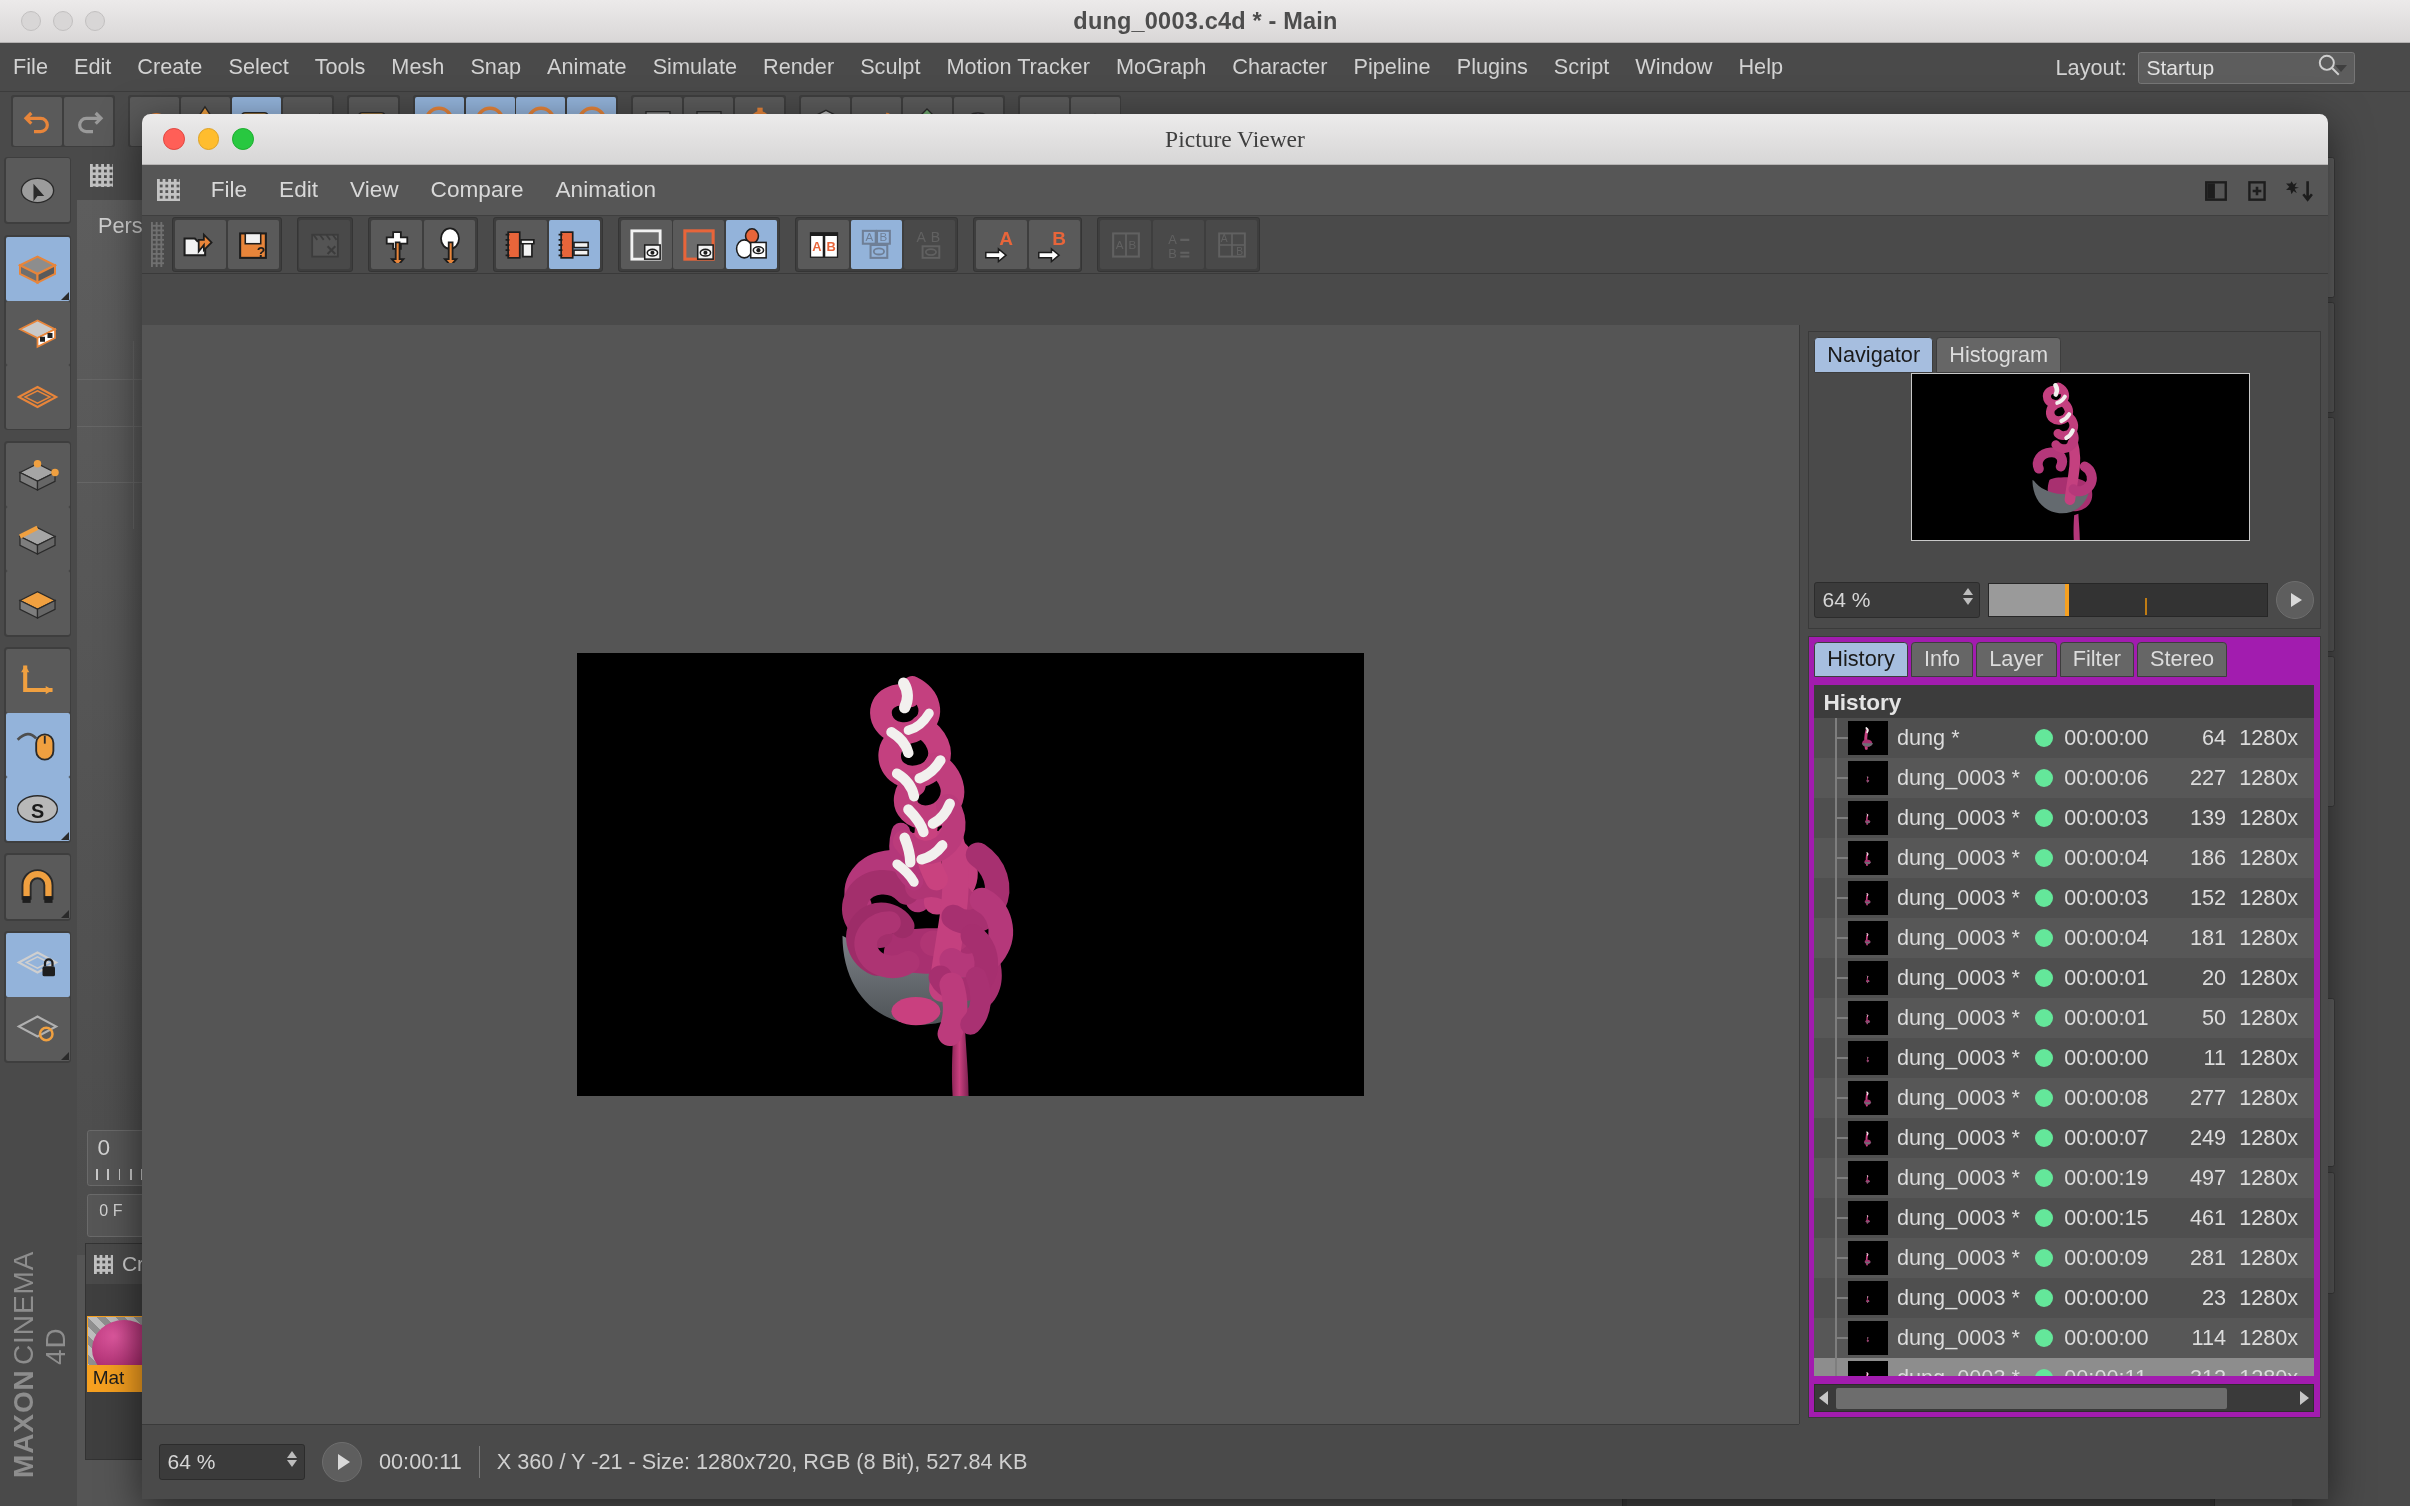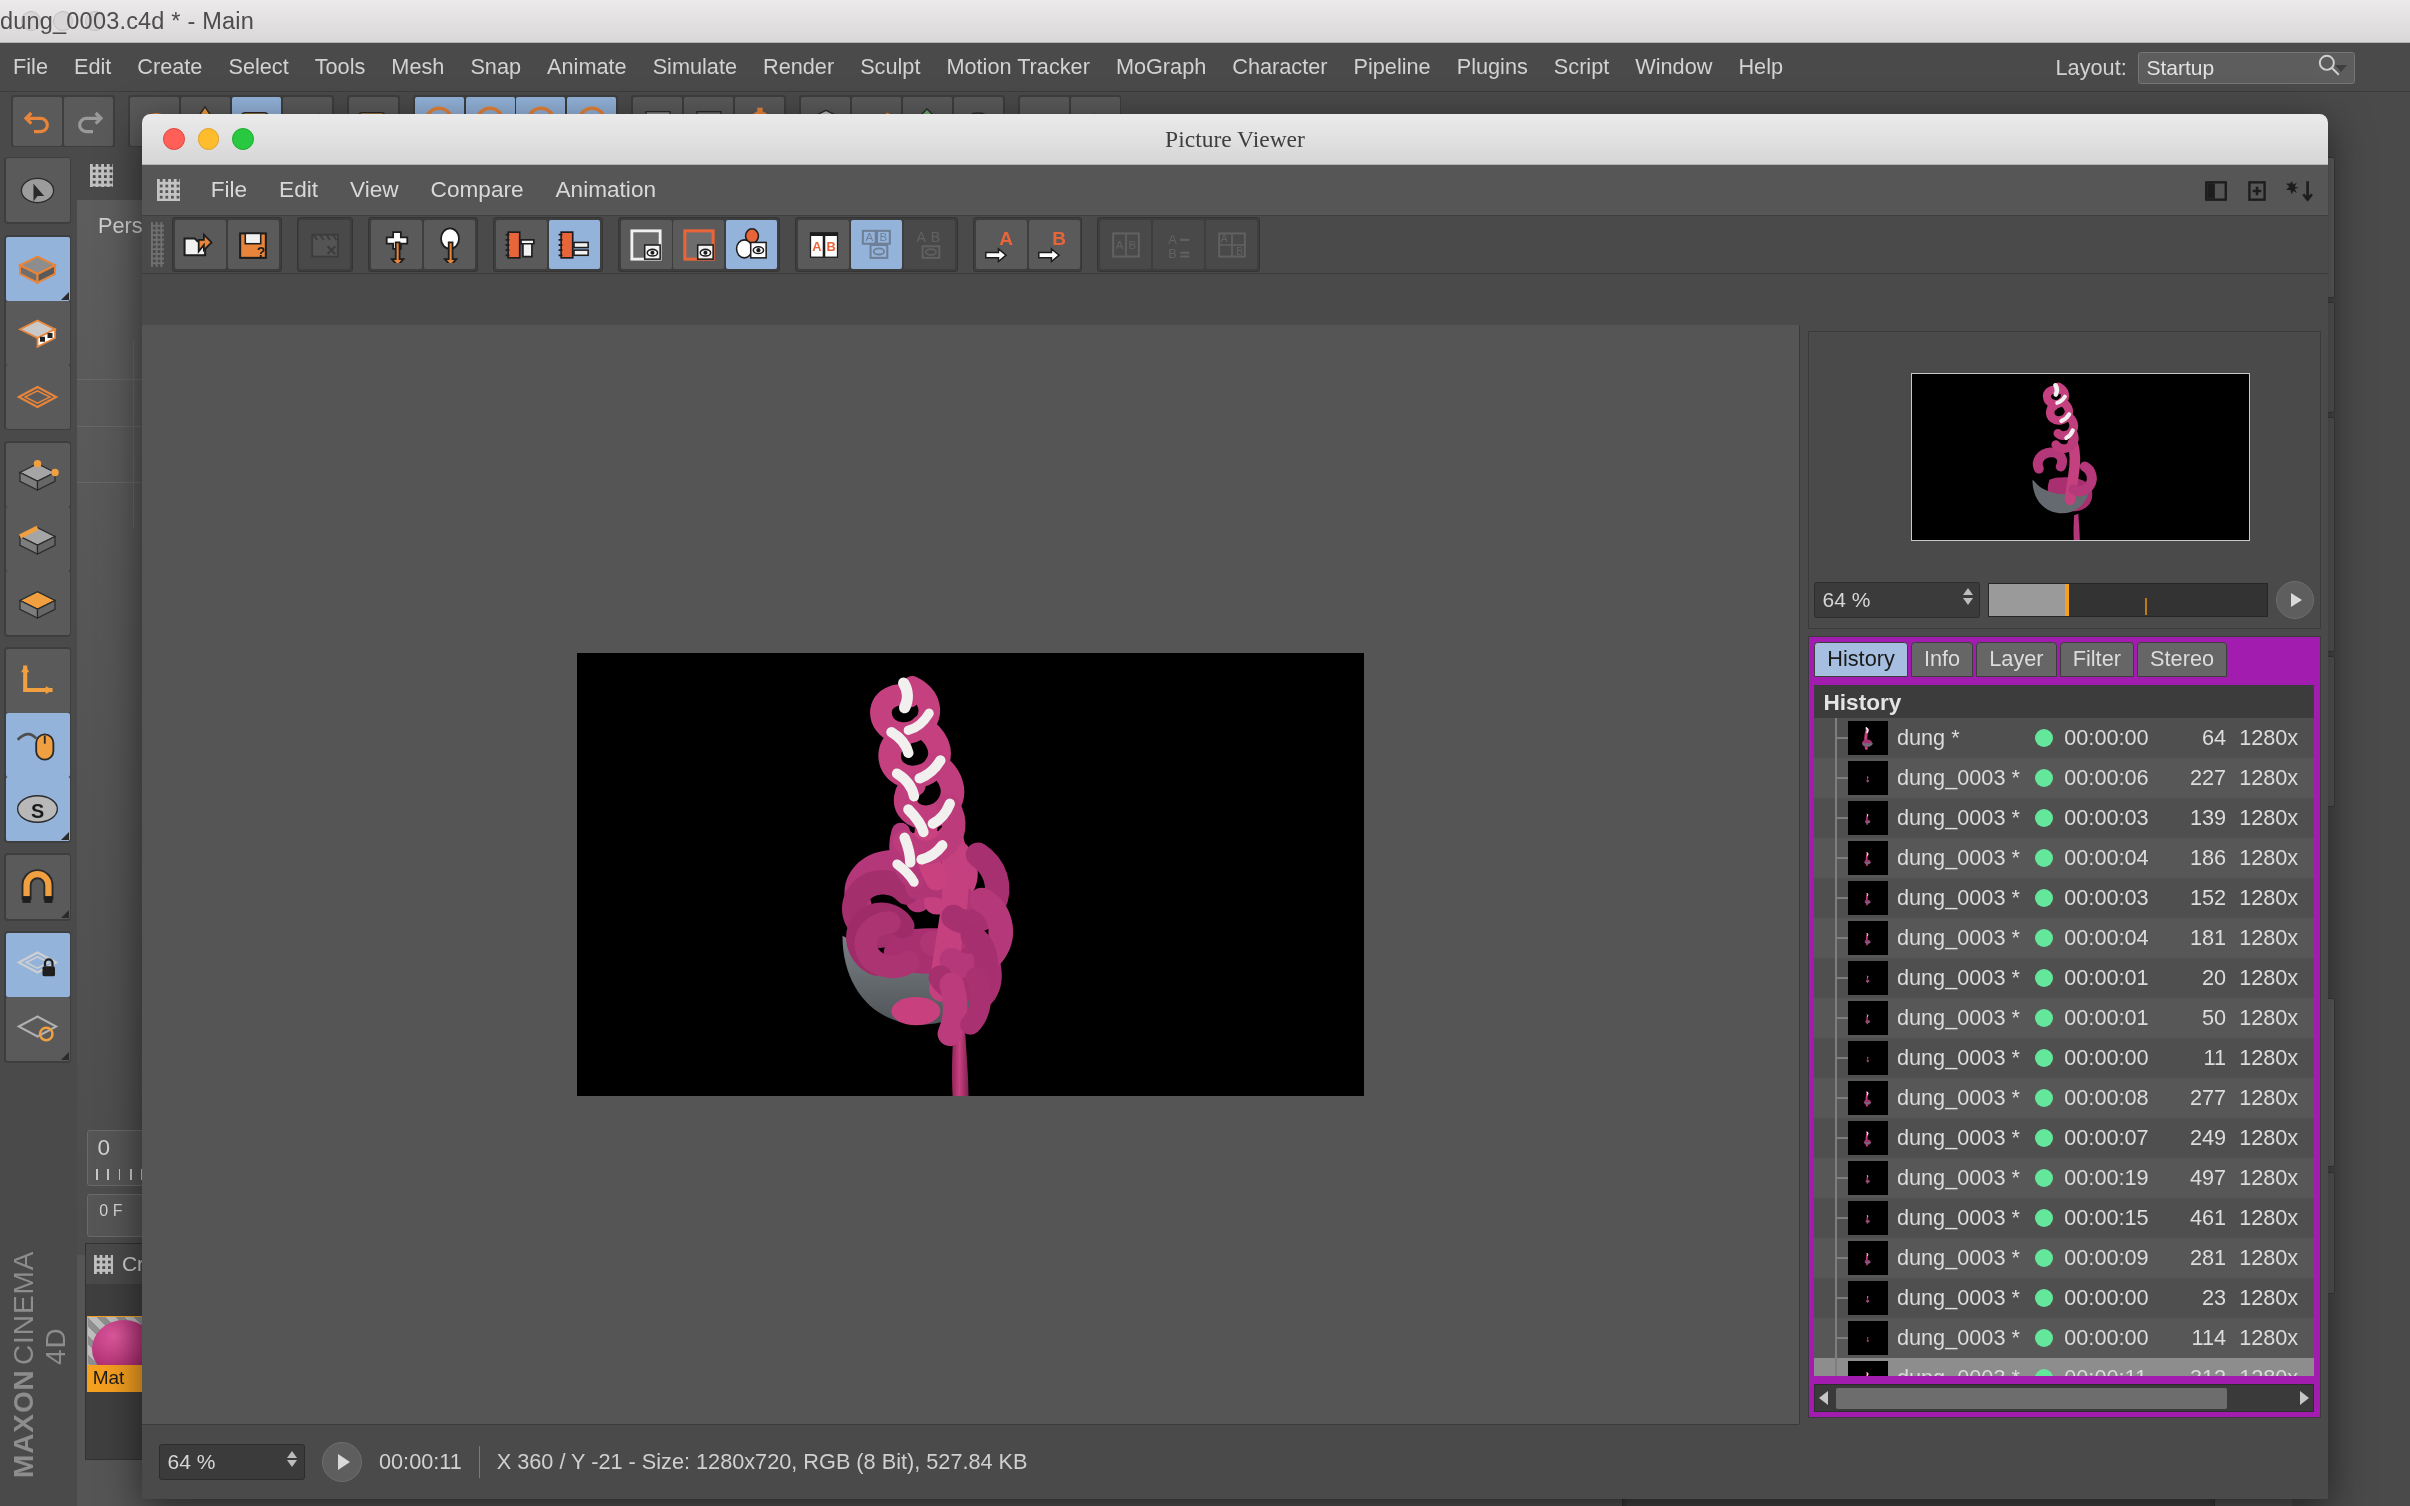--- a/index.html
+++ b/index.html
@@ -15,22 +15,22 @@
   
   .mac-titlebar{
     position:absolute; left:0; top:0; width:2411px; height:43px;
     background:linear-gradient(#eceaea,#d9d7d7);
     border-bottom:0.9px solid #b4b2b2;
     display:flex; align-items:center;
   }
   .traffic{ display:flex; gap:12.2px; margin-left:21px; }
   .tl{ width:20px; height:20px; border-radius:50%; background:#d8d6d6; border:0.9px solid #c2c0c0;}
   .mac-title{
-    position:absolute; left:0; right:0; text-align:left;
-    font-size:23.5px; color:#4d4d4d; font-weight:normal; letter-spacing:0.2px;
+    position:absolute; left:0; right:0; text-align:center;
+    font-size:23.5px; color:#4d4d4d; font-weight:bold; letter-spacing:0.2px;
   }
 
   
   .c4d-menubar{
     position:absolute; left:0; top:43px; width:2411px; height:49px;
     background:#4a4a4a; display:flex; align-items:center;
     border-bottom:0.9px solid #3c3c3c;
   }
   .c4d-menubar .mi{ padding:0 13px; color:#d2d2d2; font-size:21.7px; white-space:nowrap;}
   .layout-area{ position:absolute; right:56px; top:0; height:49px; display:flex; align-items:center; gap:11.3px;}
@@ -885,20 +885,24 @@
         <span class="tri"></span>
       </div>
     <span class="sb-time">00:00:11</span>
     <span class="sb-sep"></span>
     <span class="sb-info">X 360 / Y -21 - Size: 1280x720, RGB (8 Bit), 527.84 KB</span>
   </div>
 
   <div class="pv-right">
 
     <div class="nav-panel">
+      <div class="tabrow">
+        <div class="tab active"><span>Navigator</span></div>
+        <div class="tab"><span>Histogram</span></div>
+      </div>
       <div class="nav-thumb">
         <svg viewBox="0 0 836 470" preserveAspectRatio="xMidYMid meet" width="100%" height="100%">
           <rect x="0" y="0" width="836" height="470" fill="#000"></rect>
           <path d="M400 400 C398 430 398 450 399 470 L416 470 C416 450 414 430 412 396 Z" fill="#b4377a"></path>
           <path d="M330 300 C320 330 325 360 350 375 C370 388 400 392 420 385 C445 376 455 355 450 330 C444 302 410 292 380 292 C355 292 338 294 330 300 Z" fill="#a83070"></path>
           <path d="M282 300 C282 352 312 390 358 394 C404 398 440 366 444 320 L444 312 C430 332 400 342 366 340 C330 338 300 322 286 302 Z" fill="#646a6f"></path>
           <g fill="none" stroke-linecap="round">
             <path d="M396 196 C404 222 404 252 398 288 C394 314 390 336 388 356" stroke="#c4407f" stroke-width="30"></path>
             <path d="M300 268 C290 246 306 224 334 222 C362 220 372 244 362 262" stroke="#b4377a" stroke-width="28"></path>
             <path d="M430 262 C450 272 456 298 444 316 C432 334 408 336 398 326" stroke="#b5387a" stroke-width="28"></path>

